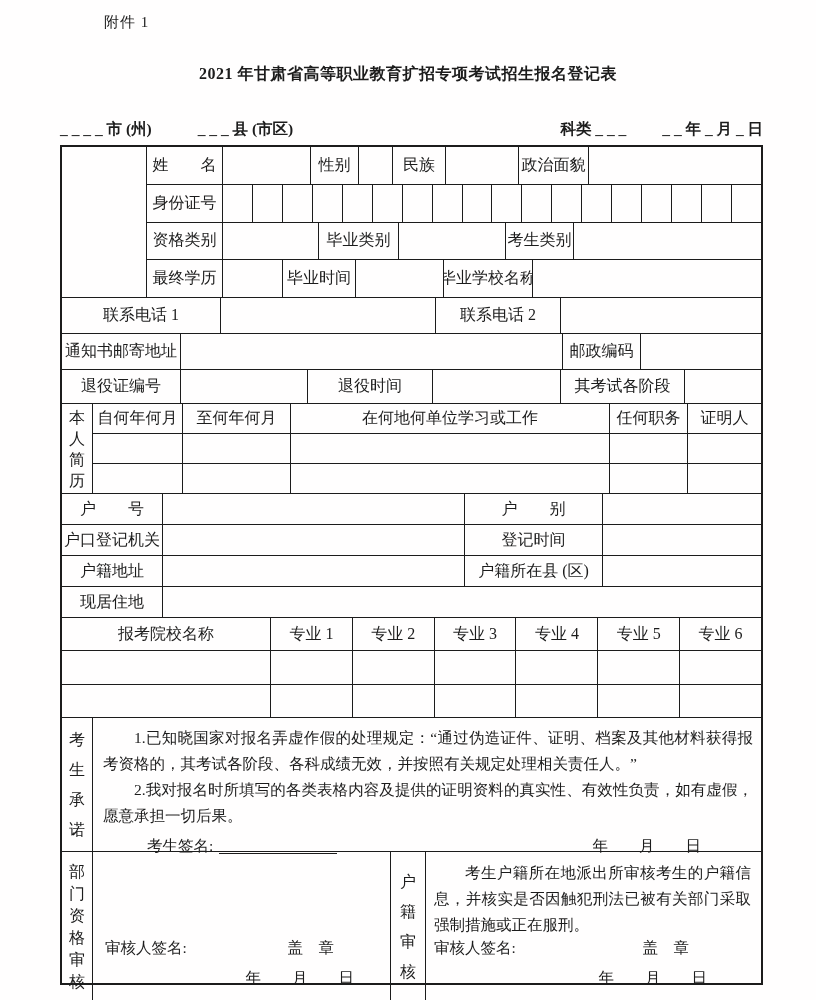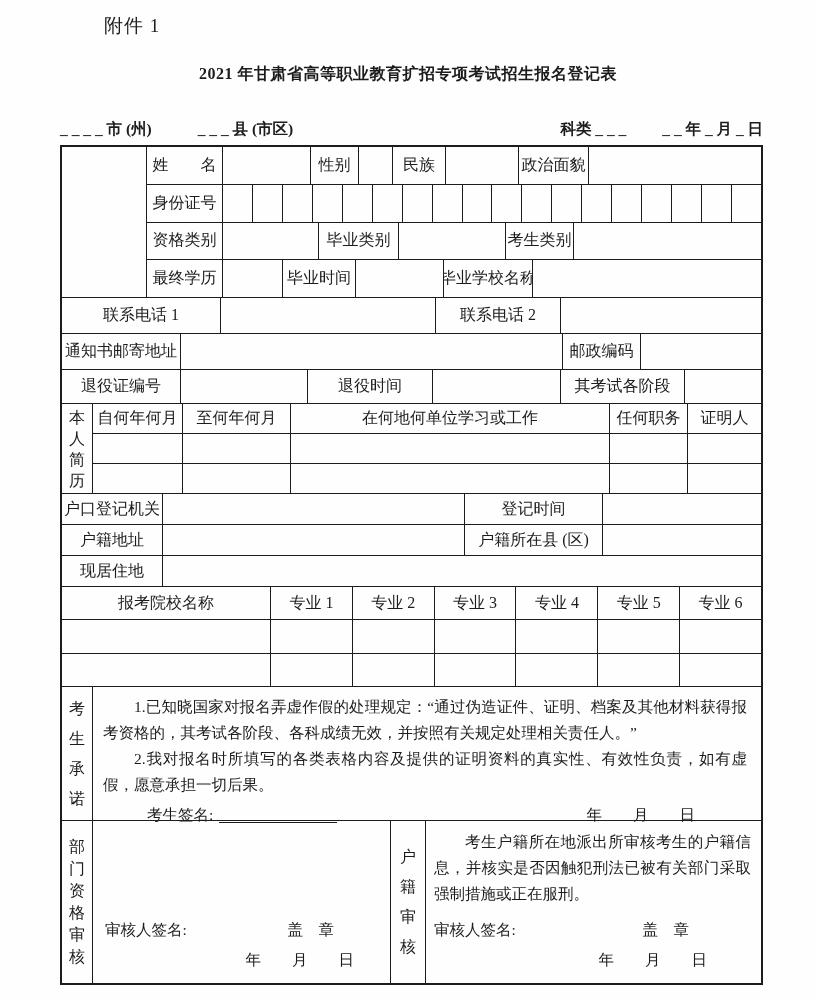--- a/index.html
+++ b/index.html
@@ -8,21 +8,21 @@
     font-family: "Liberation Serif", "DejaVu Serif", serif;
     color:#1c1c1c;
     -webkit-font-smoothing: antialiased;
   }
   .page {
     position:relative;
     width:816px; height:1000px;
     background:#fffefe;
     overflow:hidden;
   }
-  .attachment { position:absolute; top:13px; left:104px; font-size:19px; letter-spacing:1px; }
+  .attachment { position:absolute; top:13px; left:104px; font-size:15px; letter-spacing:1px; }
   .doc-title {
     position:absolute; top:64px; left:0; width:100%;
     text-align:center; font-size:16px; font-weight:bold; letter-spacing:0.5px;
   }
   .header-line {
     position:absolute; top:119px; left:60px; width:703px;
     display:flex; 
     font-size:15.5px; font-weight:bold; white-space:nowrap;
   }
   .hl-county { margin-left:46px; }
@@ -76,21 +76,21 @@
   .resume-block .vtext { line-height:21px; }
 
   .h-row { height:31px; }
   .current-row { height:31px; }
 
   .application-block { height:100px; flex-direction:column; }
   .app-head { height:36px; }
 
   .pledge-block { height:134px; }
   .pledge-block .vtext { line-height:30px; }
-  .pledge-body { flex:1; padding:7px 14px 0 10px; font-size:15.5px; min-width:0; }
+  .pledge-body { flex:1; padding:7px 8px 0 10px; font-size:15.5px; min-width:0; }
   .pledge-body p { text-indent:2em; line-height:26px; text-align:justify; }
   .sign-row {
     display:flex; align-items:flex-end; justify-content:space-between;
     margin-top:7px; padding-left:44px; padding-right:52px; font-size:15.5px;gap:41px;
   }
   .sig-line {
     display:inline-block; width:118px;
     border-bottom:1.5px solid #1c1c1c;
     transform:translateY(3px); margin-left:6px;
   }
@@ -236,20 +236,26 @@
           <div class="c" style="width:89px"></div>
           <div class="c" style="width:108px"></div>
           <div class="c grow"></div>
           <div class="c" style="width:78px"></div>
           <div class="c" style="width:74px"></div>
         </div>
       </div>
     </div>
 
     <div class="blk h-row">
+      <div class="c" style="width:100px">户　　号</div>
+      <div class="c" style="width:302px"></div>
+      <div class="c" style="width:138px">户　　别</div>
+      <div class="c fill"></div>
+    </div>
+    <div class="blk h-row">
       <div class="c" style="width:100px">户口登记机关</div>
       <div class="c" style="width:302px"></div>
       <div class="c" style="width:138px">登记时间</div>
       <div class="c fill"></div>
     </div>
     <div class="blk h-row">
       <div class="c" style="width:100px">户籍地址</div>
       <div class="c" style="width:302px"></div>
       <div class="c" style="width:138px">户籍所在县 (区)</div>
       <div class="c fill"></div>

